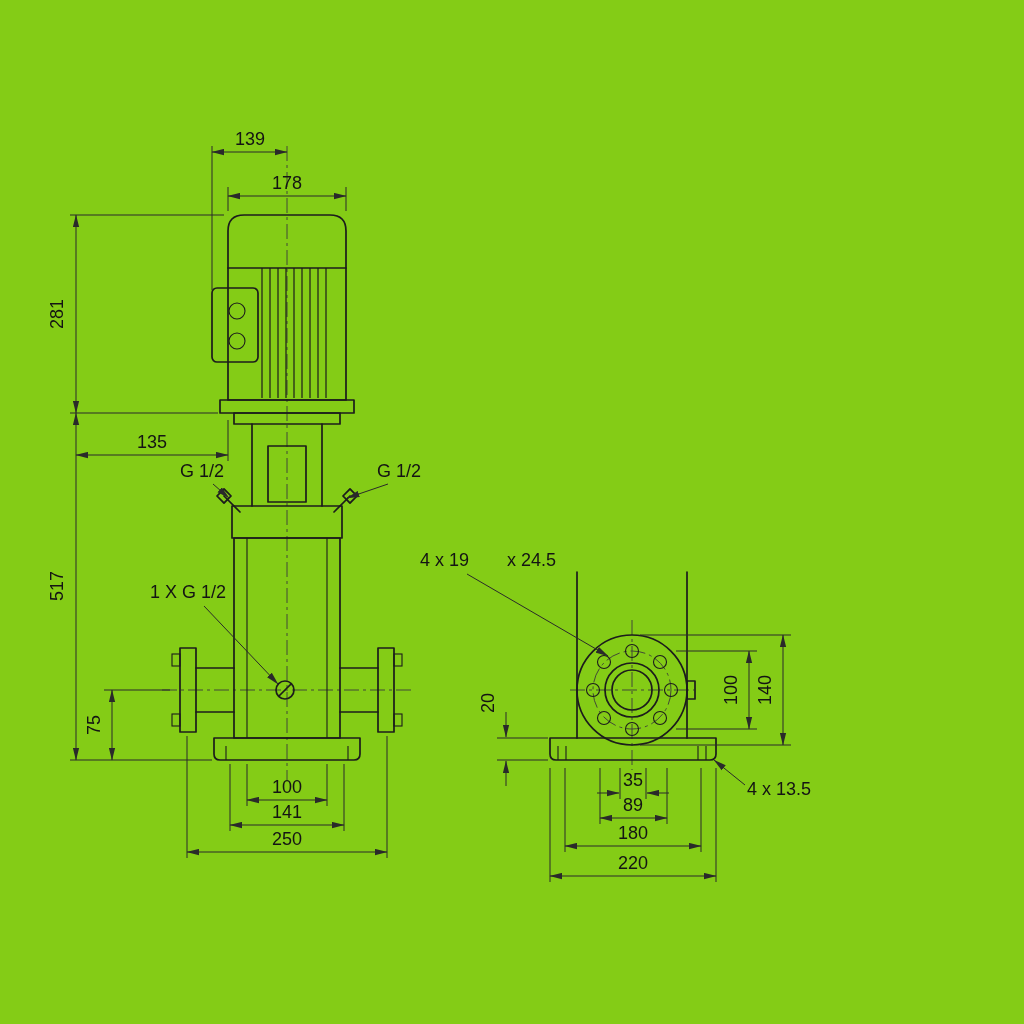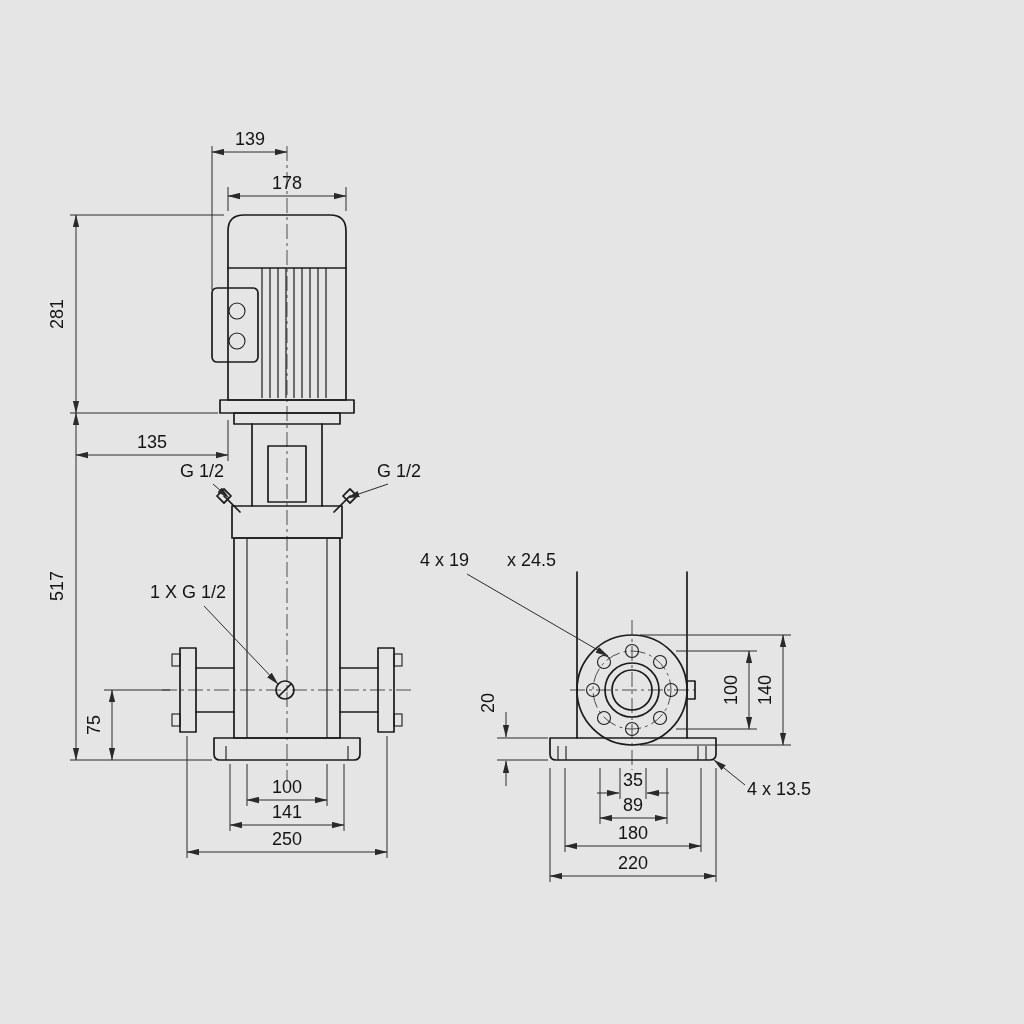--- a/index.html
+++ b/index.html
@@ -1,16 +1,16 @@
 <!DOCTYPE html>
 <html><head>
 <meta charset="utf-8">
 <style>
   html,body{margin:0;padding:0;background:#ffffff;}
-  .stage{width:1024px;height:1024px;position:relative;background:#e5e5e5;overflow:hidden;}
+  .stage{width:1024px;height:1024px;position:relative;background:#84cc16;overflow:hidden;}
   svg{display:block;}
   text{font:18px "Liberation Sans","DejaVu Sans",sans-serif;fill:#141414;}
   .ln{stroke:#1c1c1c;stroke-width:1.7;fill:none;stroke-linejoin:round;stroke-linecap:round;}
   .thin{stroke:#1c1c1c;stroke-width:1.1;fill:none;}
   .fin{stroke:#1c1c1c;stroke-width:1.2;fill:none;}
   .dim{stroke:#2a2a2a;stroke-width:1;fill:none;}
   .cl{stroke:#3a3a3a;stroke-width:0.9;fill:none;stroke-dasharray:15 4 3 4;}
 </style>
 </head>
 <body>

